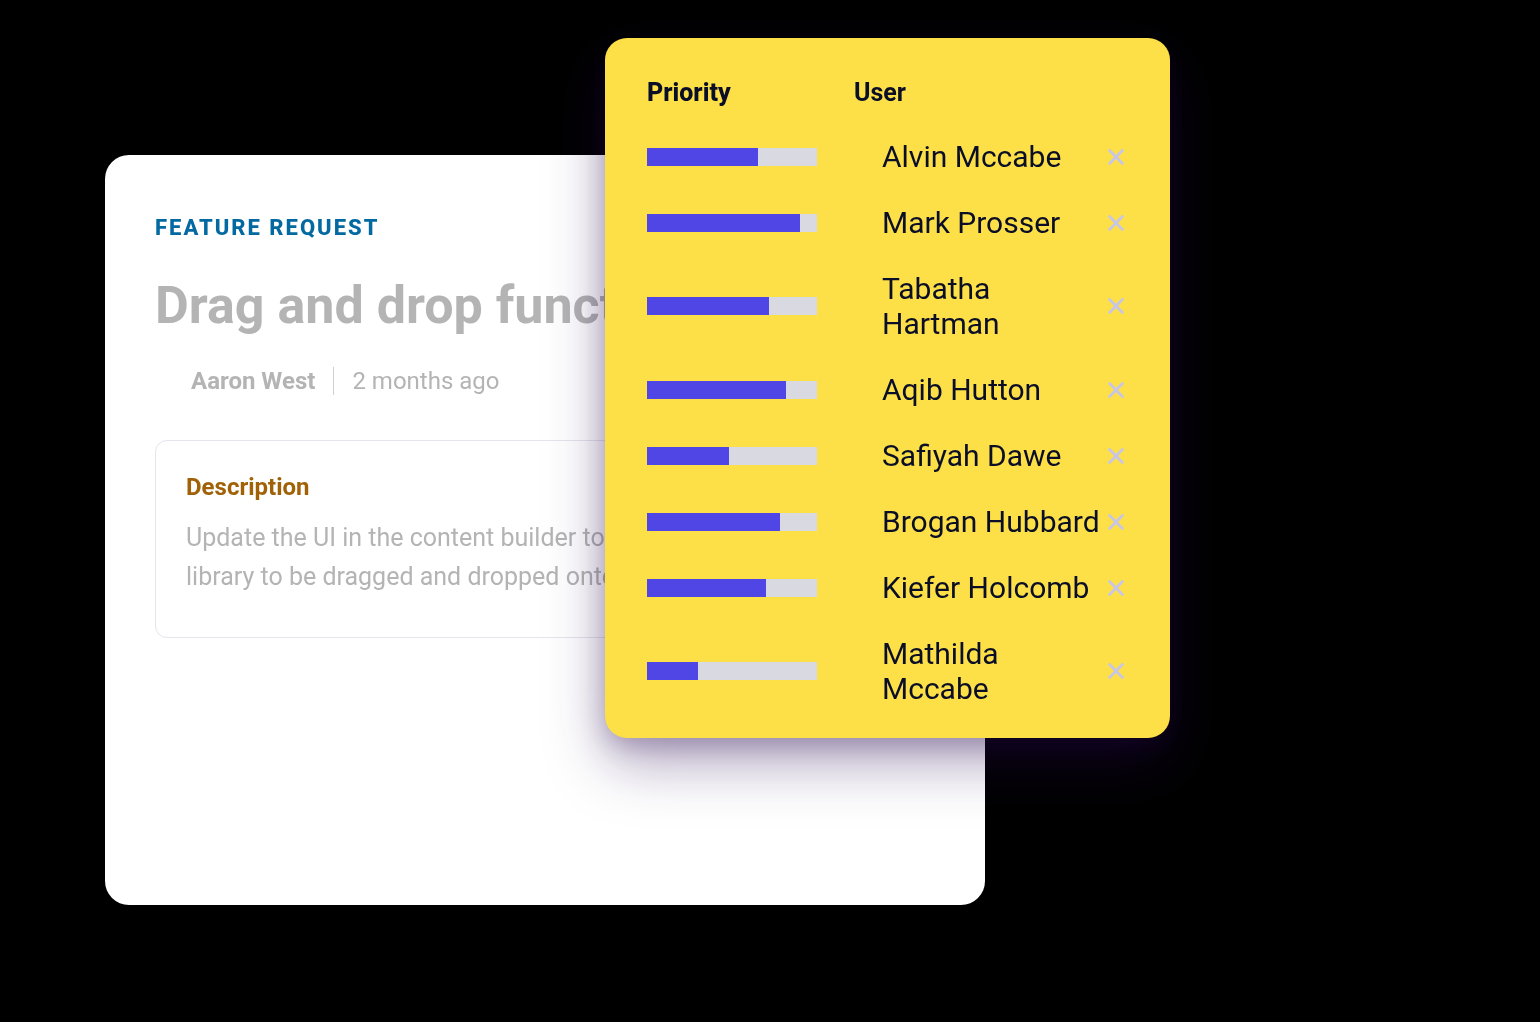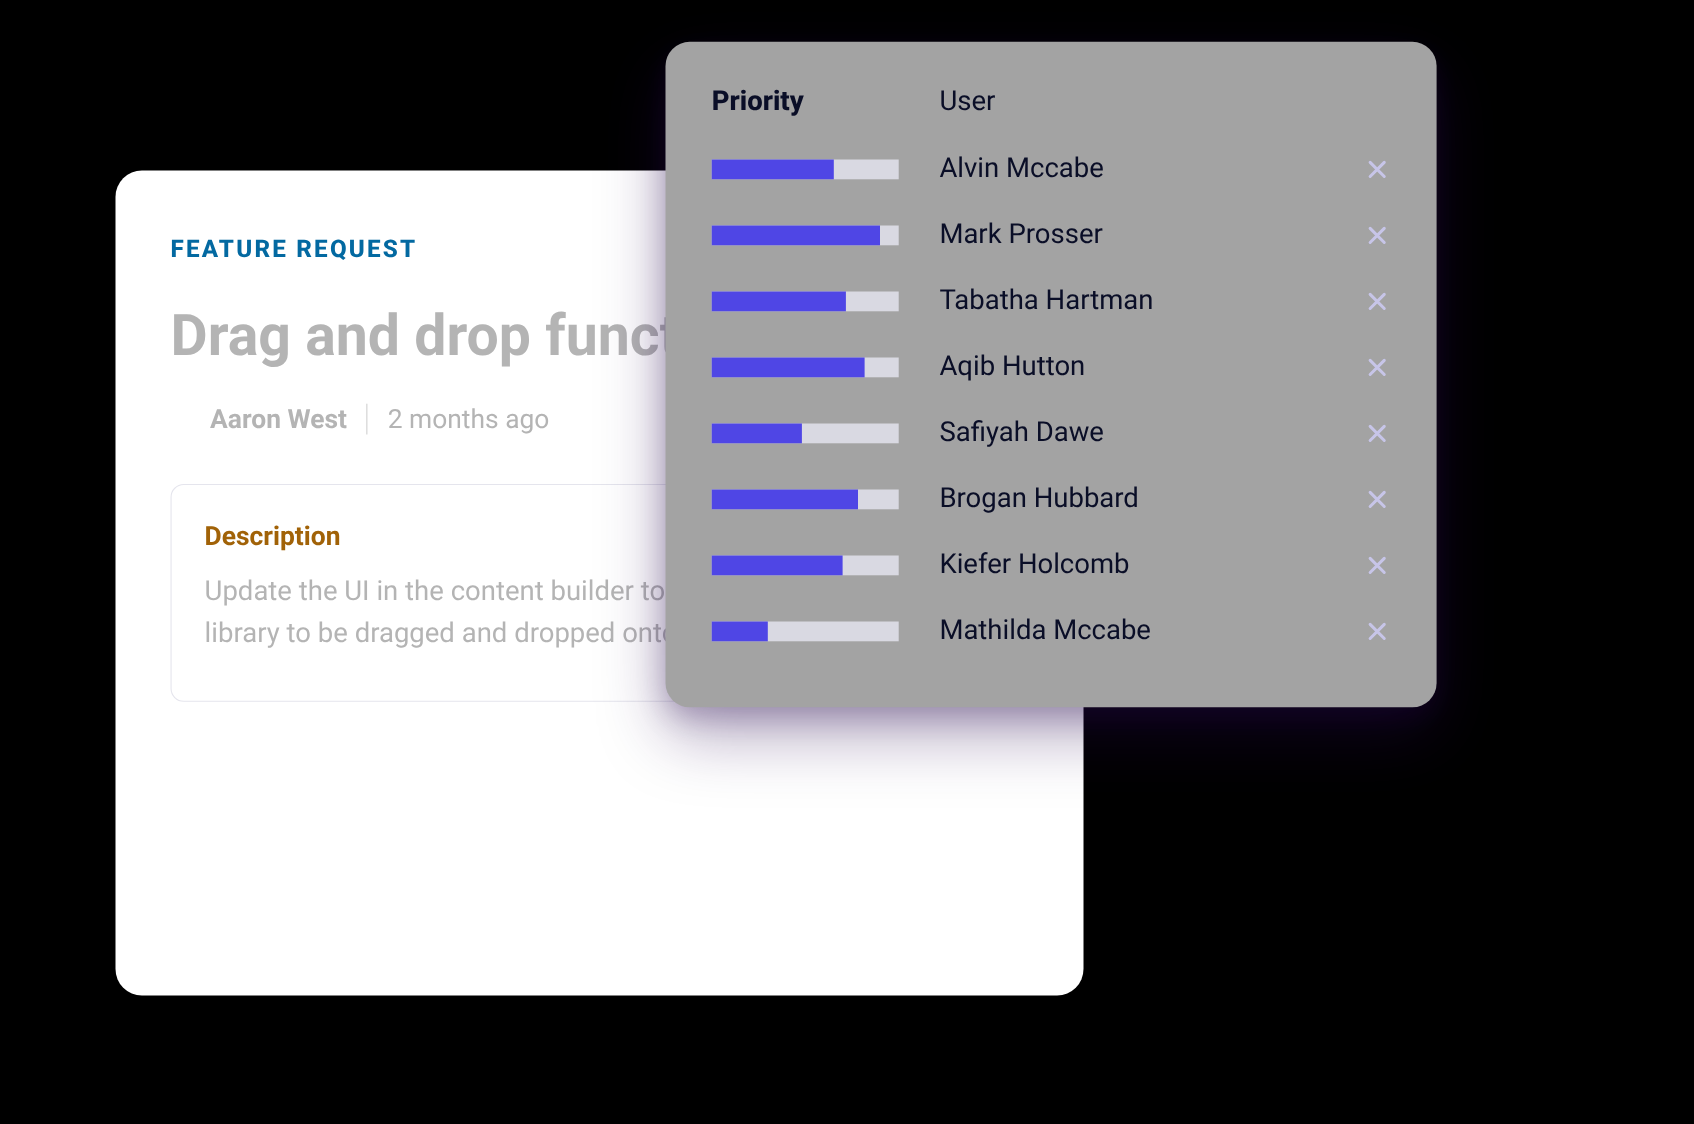--- a/index.html
+++ b/index.html
@@ -77,41 +77,41 @@
     .description-text {
       color: #b4b4b4;
       font-size: 25px;
       font-weight: 400;
       line-height: 1.55;
     }
     .priority-panel {
       position: absolute;
       left: 605px;
       top: 38px;
-      width: 701px;
-      background: #a3a3a3;
+      width: 565px;
+      background: #fde047;
       border-radius: 22px;
-      padding: 40px 42px 55px 42px;
+      padding: 40px 42px 32px 42px;
       box-shadow: 0 25px 60px rgba(40, 10, 80, 0.35), 0 8px 25px rgba(40, 10, 80, 0.25);
     }
     .panel-headers {
       display: flex;
       align-items: center;
       margin-bottom: 32px;
     }
     .header-priority {
       width: 207px;
       color: #0a0e27;
       font-size: 25px;
       font-weight: 800;
     }
     .header-user {
       color: #0a0e27;
       font-size: 25px;
-      font-weight: 400;
+      font-weight: 700;
     }
     .rows {
       display: flex;
       flex-direction: column;
       gap: 31px;
     }
     .row {
       display: flex;
       align-items: center;
     }
@@ -125,22 +125,23 @@
     .priority-fill {
       height: 100%;
       background: #4f46e5;
       position: absolute;
       left: 0;
       top: 0;
     }
     .user-name {
       flex: 1;
       color: #0a0e27;
-      font-size: 25px;
+      font-size: 30px;
       font-weight: 400;
+      margin-left: 28px;
     }
     .close-btn {
       width: 24px;
       height: 24px;
       display: flex;
       align-items: center;
       justify-content: center;
       cursor: pointer;
       color: #c7c5e8;
     }

